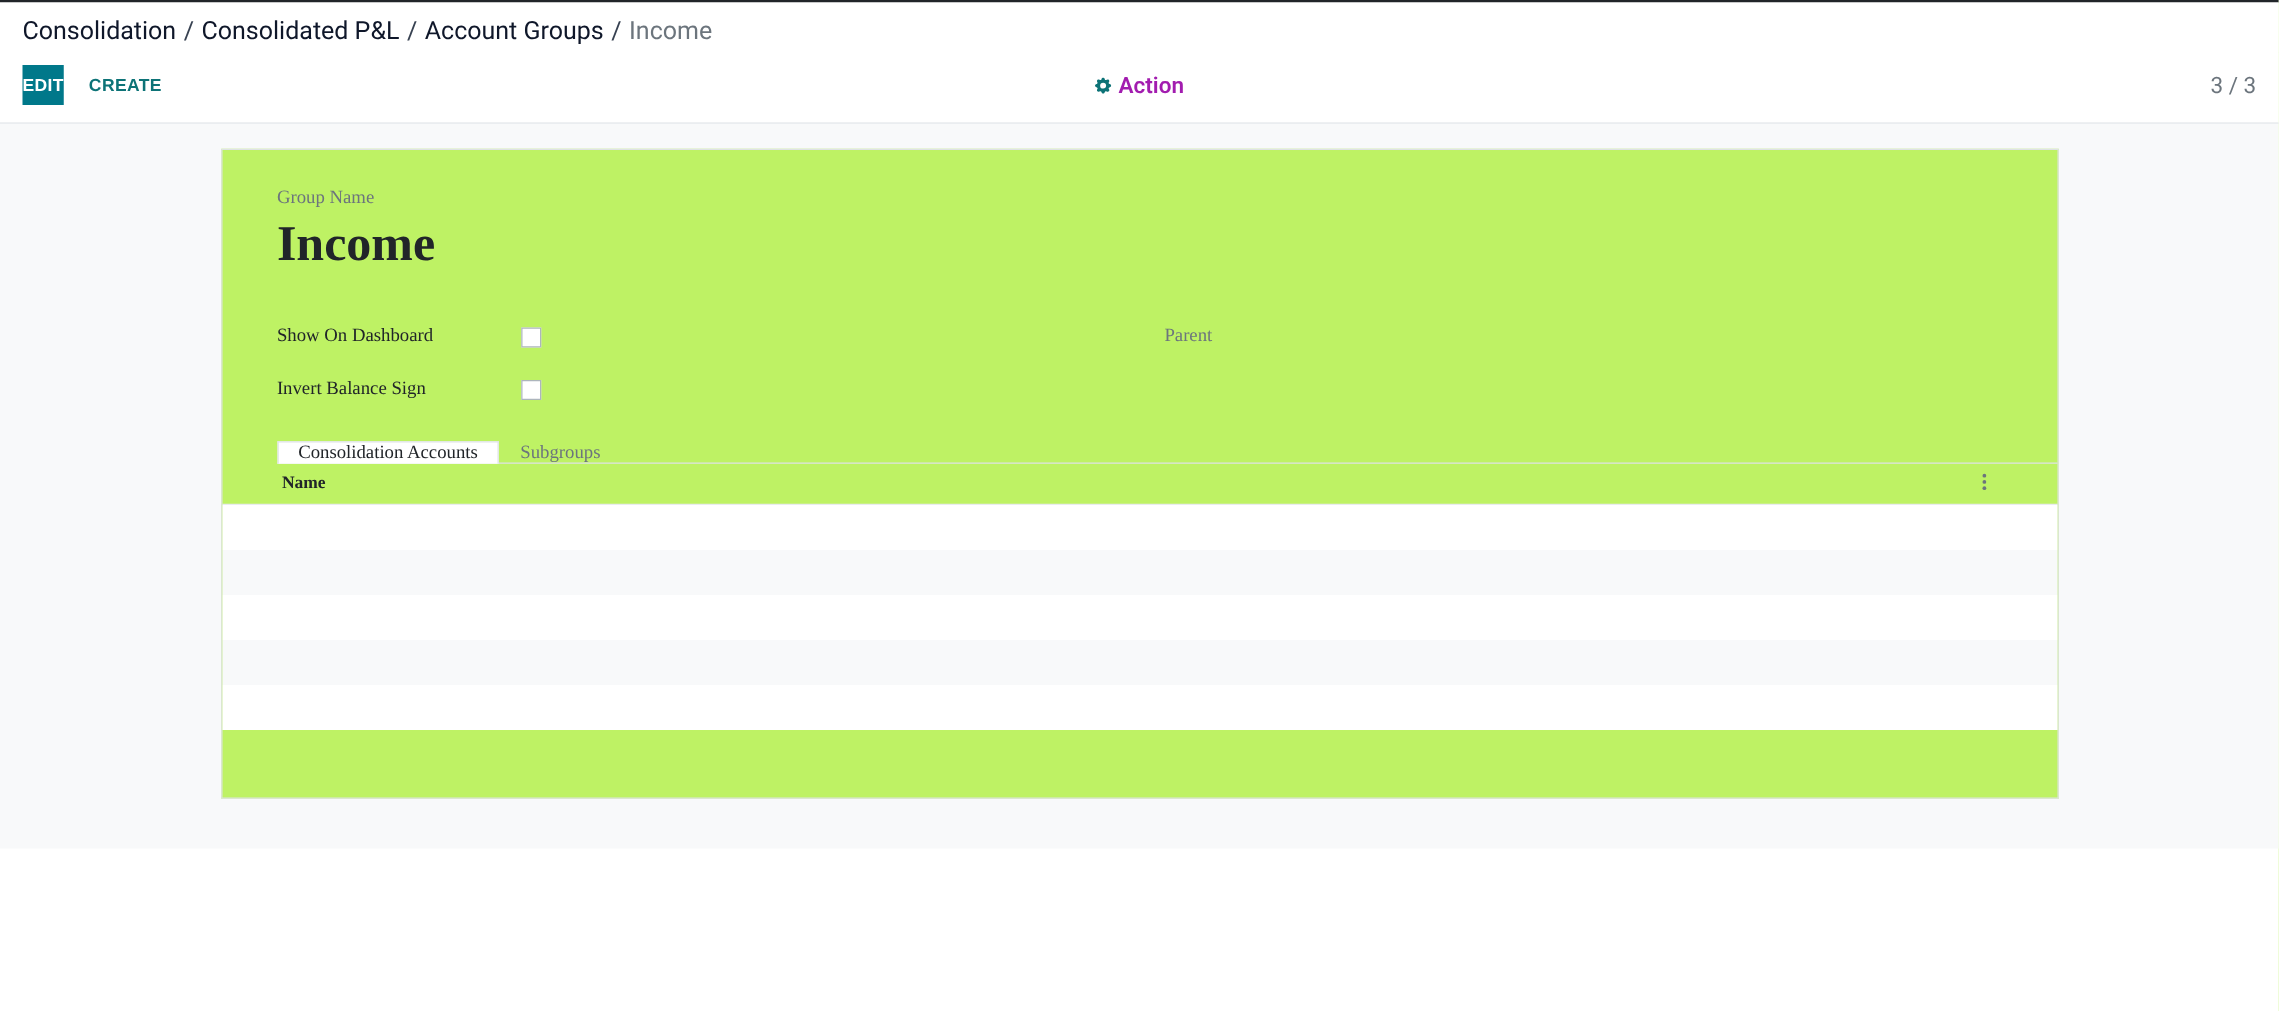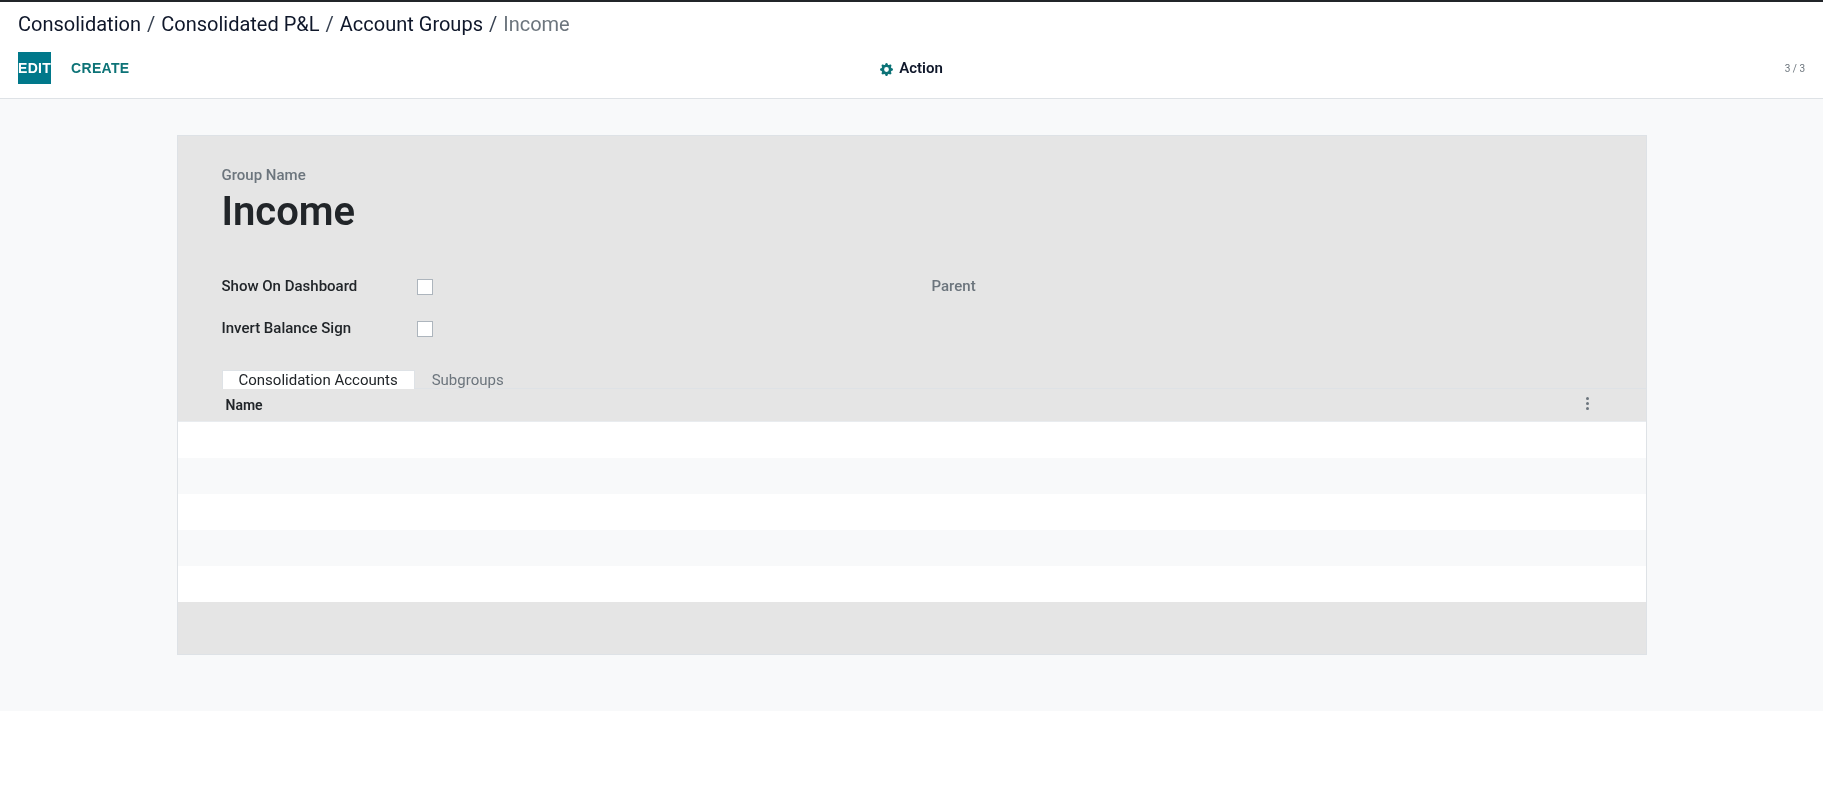--- a/index.html
+++ b/index.html
@@ -63,47 +63,48 @@
     padding: 8px 4px;
     font-weight: 600;
     font-size: 14px;
     letter-spacing: 0.3px;
     cursor: pointer;
   }
   .control-center {
     display: flex;
     align-items: center;
     gap: 6px;
-    color: #0f172a;
-    font-weight: 600;
-    font-size: 15px;
+    color: #a21caf;
+    font-weight: 600;
+    font-size: 18px;
     cursor: pointer;
   }
   .control-right {
     flex: 1;
     display: flex;
     justify-content: flex-end;
     align-items: center;
     color: #6c757d;
-    font-size: 10px;
+    font-size: 18px;
   }
   .pager {
     color: #6c757d;
   }
   .main-bg {
     background: #f8f9fa;
     padding: 20px 0 40px 0;
   }
   .sheet {
     width: 1470px;
-    margin: 16px auto;
-    background: #e5e5e5;
+    margin: 0 auto;
+    background: #bef264;
     border: 1px solid #dee2e6;
     min-height: 520px;
     position: relative;
+    font-family: Liberation Serif, serif;
   }
   .sheet-inner {
     padding: 30px 44px 0 44px;
   }
   .field-label {
     color: #6c757d;
     font-size: 15px;
     font-weight: 500;
     margin-bottom: 4px;
   }

